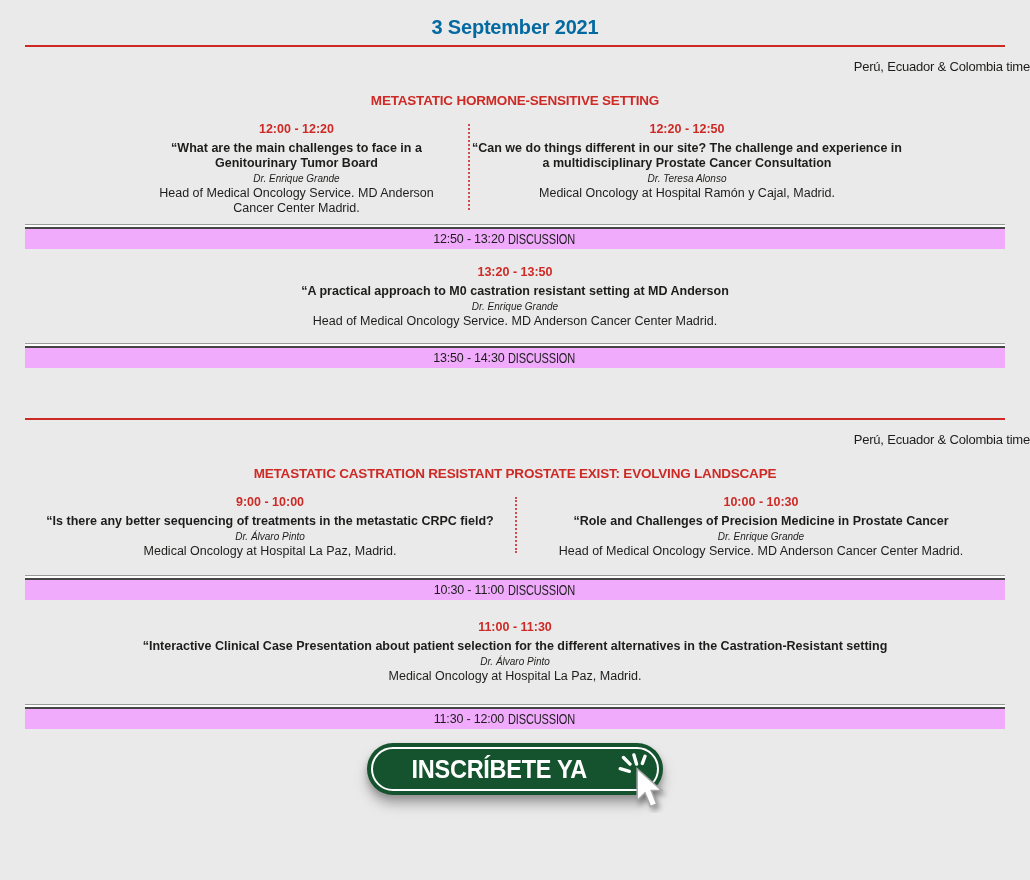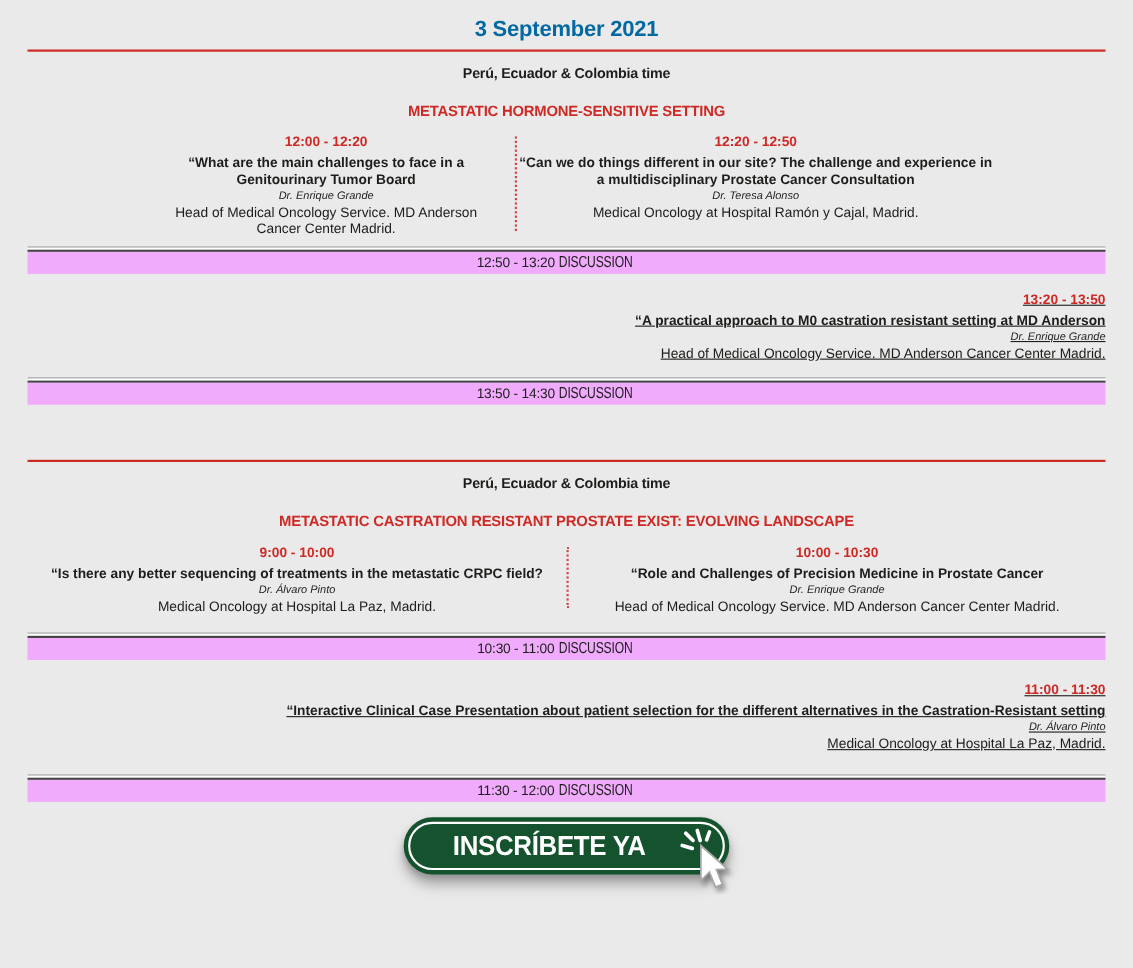--- a/index.html
+++ b/index.html
@@ -16,22 +16,22 @@
     font-size: 20px; font-weight: bold; color: #0369a1;
     text-align: center; letter-spacing: -0.2px;
   }
   .day1 .date-title { padding-top: 16px; }
   .day2 { margin-top: 50px; }
   .red-rule {
     margin: 6px 25px 0 25px; height: 0;
     border-top: 2px solid #cd2a26;
   }
   .timezone {
-    margin-top: 12px; text-align: center;
-    font-size: 13px; font-weight: bold; letter-spacing: -0.2px;
+    margin-top: 12px; text-align: right;
+    font-size: 13px; font-weight: normal; letter-spacing: -0.2px;
   }
   .session-heading {
     margin-top: 19px; text-align: center;
     font-size: 13.5px; font-weight: bold; color: #cd2a26; letter-spacing: -0.2px;
   }
 
   .cols { display: flex; margin: 14px 25px 0 25px; align-items: stretch; }
   .col { text-align: center; }
   .cols-d1 .col-left  { width: 443px; padding: 0 15px 0 115px; }
   .cols-d1 .col-right { width: 535px; padding: 0 103px 0 2px; }
@@ -44,21 +44,21 @@
 
   .time {
     font-size: 12.5px; font-weight: bold; color: #cd2a26;
     margin-bottom: 4px; line-height: 15px;
   }
   .talk-title { font-size: 12.5px; font-weight: bold; line-height: 15px; }
   .speaker    { font-size: 10px; font-style: italic; line-height: 15px; }
   .affil      { font-size: 12.5px; line-height: 15px; }
   .nowrap     { white-space: nowrap; }
 
-  .talk-block { margin: 16px 25px 0 25px; text-align: right; text-decoration: underline; }
+  .talk-block { margin: 16px 25px 0 25px; text-align: center; }
 
   .discussion { margin: 8px 25px 0 25px; }
   .discussion .dbl-line {
     height: 5px; background: #ffffff;
     border-top: 1px solid #9a9a9a;
     border-bottom: 2px solid #454545;
   }
   .discussion .white-bar {
     background: #f0abfc; height: 20px;
     display: flex; align-items: center; justify-content: center;

